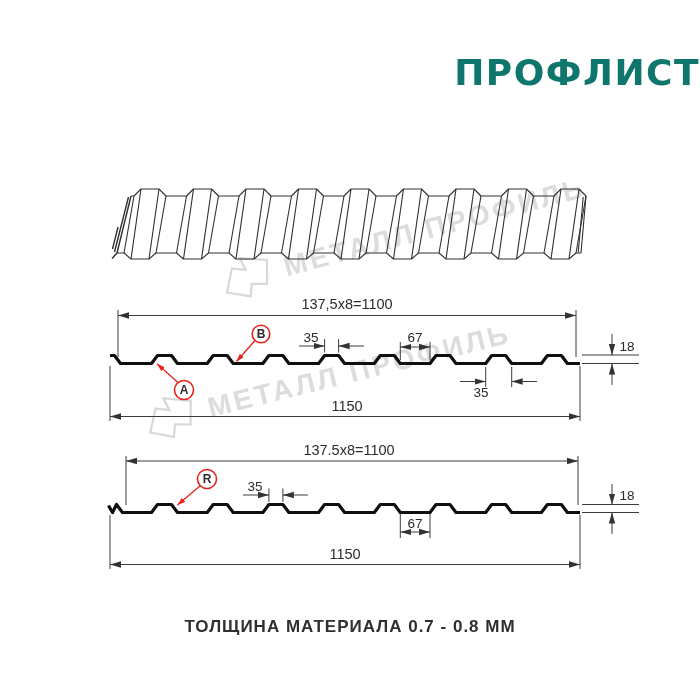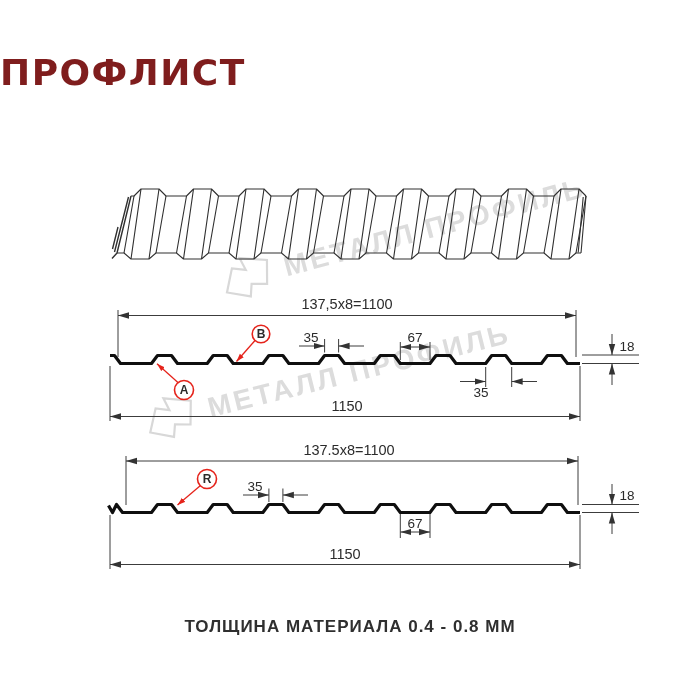--- a/index.html
+++ b/index.html
@@ -1,20 +1,20 @@
 <!DOCTYPE html>
 <html><head>
 <meta charset="utf-8">
 <style>
   html,body{margin:0;padding:0;background:#fff;}
   .canvas{position:relative;width:700px;height:700px;background:#ffffff;overflow:hidden;
           font-family:"Liberation Sans",sans-serif;}
-  .title{position:absolute;left:0;right:0;top:52px;text-align:left;
+  .title{position:absolute;left:0;right:0;top:52px;text-align:right;
          font-family:"DejaVu Sans",sans-serif;font-weight:700;font-size:36px;
-         letter-spacing:1.5px;color:#7f1d1d;}
+         letter-spacing:1.5px;color:#0f766e;}
   .subtitle{position:absolute;left:0;right:0;top:100px;text-align:center;
          font-family:"DejaVu Sans",sans-serif;font-weight:700;font-size:16px;
          letter-spacing:1px;color:#1c1c1c;}
   .footer-note{position:absolute;left:0;right:0;top:617px;text-align:center;
          font-weight:700;font-size:17px;letter-spacing:1px;color:#2f2f2f;}
   .wm{position:absolute;display:flex;align-items:flex-end;transform-origin:0 100%;
       pointer-events:none;white-space:nowrap;}
   .wm1{left:227px;top:258px;transform:rotate(-15deg);}
   .wm2{left:150px;top:398px;transform:rotate(-14deg);}
   .wm-text{font-weight:700;font-size:28px;letter-spacing:3px;color:#dcdcdc;
@@ -165,14 +165,14 @@
       <text class="dimL" x="345" y="559" text-anchor="middle">1150</text>
 
       <g>
         <line x1="200.5" y1="485.5" x2="177.5" y2="505" stroke="#e5231b" stroke-width="1.3" marker-end="url(#arrR)"></line>
         <circle cx="207" cy="479" r="9.5" fill="none" stroke="#e5231b" stroke-width="1.6"></circle>
         <text class="redletter" x="207" y="483.4" text-anchor="middle" fill="#e5231b">R</text>
       </g>
     </g>
   </svg>
 
-  <div class="footer-note">ТОЛЩИНА МАТЕРИАЛА 0.4 - 0.8 ММ</div>
+  <div class="footer-note">ТОЛЩИНА МАТЕРИАЛА 0.7 - 0.8 ММ</div>
 </div>
 
 </body></html>

